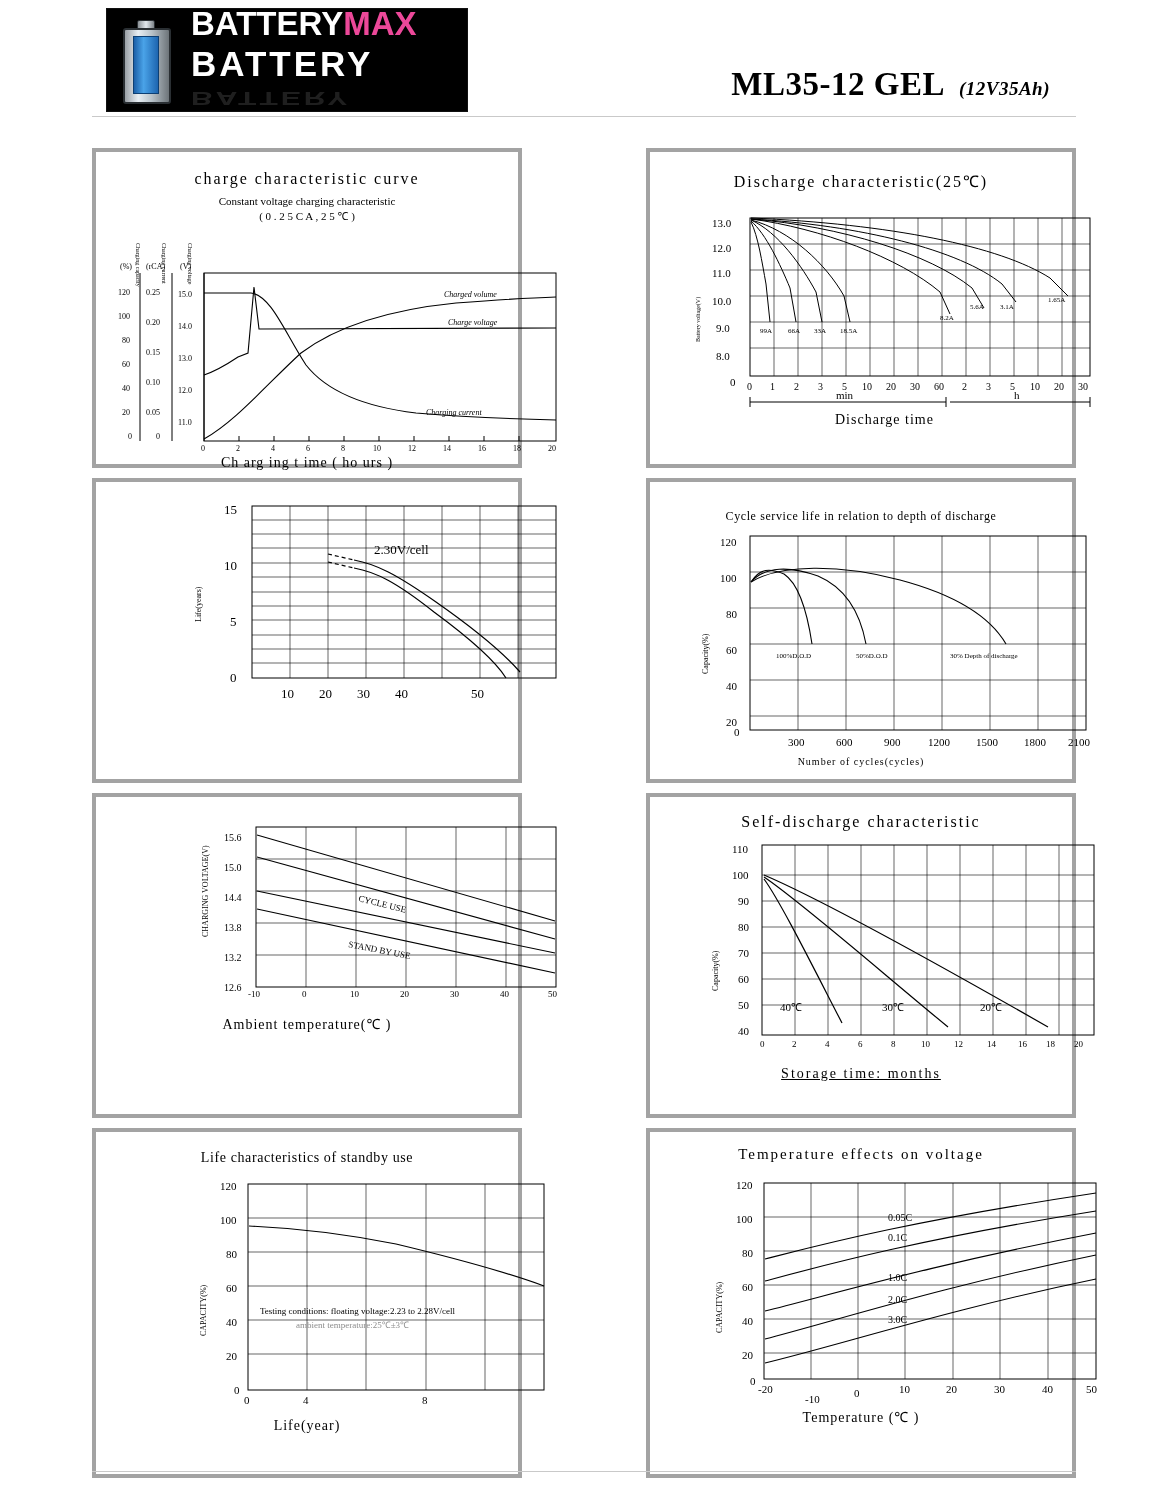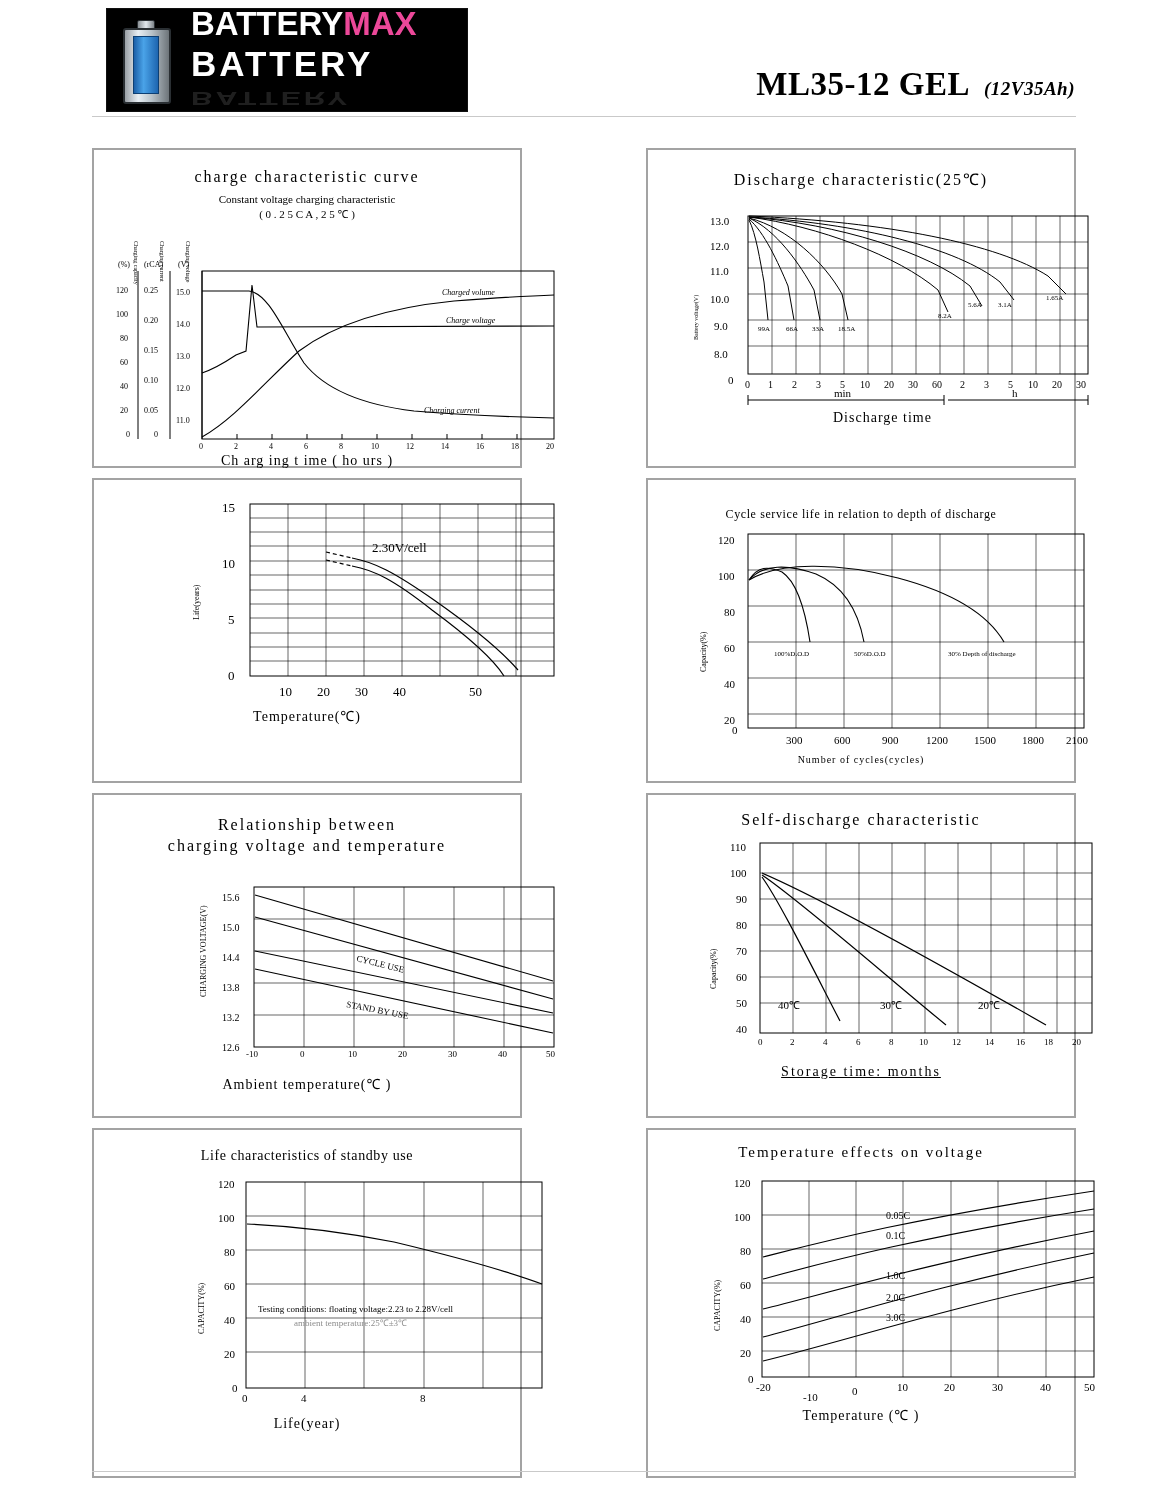--- a/index.html
+++ b/index.html
@@ -90,21 +90,21 @@
     font-weight: bold;
     font-size: 30px;
     letter-spacing: 3px;
     color: #3a3a3a;
     transform: scaleY(-0.6);
     margin-top: 2px;
     opacity: .55;
   }
   .model-title {
     position: absolute;
-    right: 93px;
+    right: 118px;
     top: 66px;
     font-size: 33px;
     font-weight: bold;
     font-family: "Liberation Serif", serif;
     letter-spacing: .5px;
     white-space: nowrap;
     text-align: center;
   }
   .model-sub {
     font-size: 19px;
@@ -134,21 +134,21 @@
     top: 148px;
     width: 984px;
   }
   .row {
     display: flex;
     justify-content: space-between;
     margin-bottom: 10px;
   }
   .panel {
     width: 430px;
-    border: 2px solid #a3a3a3;
+    border: 4px solid #a3a3a3;
     box-sizing: border-box;
     background: #fff;
     position: relative;
   }
   .p-h320 { height: 320px; }
   .p-h305 { height: 305px; }
   .p-h325 { height: 325px; }
   .p-h350 { height: 350px; }
 
   .ptitle {
@@ -419,21 +419,20 @@
         <path d="M232,80 L258,86" fill="none" stroke="#000" stroke-width="1.2" stroke-dasharray="4 3"></path>
         <text x="278" y="72" font-family="Liberation Serif, serif" font-size="13">2.30V/cell</text>
         <g font-family="Liberation Serif, serif" font-size="13">
           <text x="185" y="216">10</text>
             <text x="223" y="216">20</text>
             <text x="261" y="216">30</text>
           <text x="299" y="216">40</text>
             <text x="375" y="216">50</text>
         </g>
       </svg>
-      <div class="xtitle" style="margin-top:6px;">Temperature(℃)</div>
     </div>
 
     <div class="panel p-h305">
       <div class="ptitle small" style="margin-top:27px;">Cycle service life in relation to depth of discharge</div>
       <svg width="480" height="230" viewBox="0 0 480 230">
         <text transform="translate(58,150) rotate(-90)" font-family="Liberation Serif, serif" font-size="8">Capacity(%)</text>
         <g font-family="Liberation Serif, serif" font-size="11">
           <text x="70" y="22">120</text>
             <text x="70" y="58">100</text>
             <text x="76" y="94">80</text>
@@ -476,24 +475,20 @@
           <text x="418" y="222">2100</text>
         </g>
       </svg>
       <div class="xtitle" style="font-size:10px;margin-top:2px;">Number of cycles(cycles)</div>
     </div>
   </div>
 
   <div class="row">
 
     <div class="panel p-h325">
-      <div class="ptitle two" style="margin-top:20px;">
-        <div>Relationship between</div>
-        <div>charging voltage and temperature</div>
-      </div>
       <svg width="480" height="215" viewBox="0 0 480 215">
         <text transform="translate(112,140) rotate(-90)" font-family="Liberation Serif, serif" font-size="8">CHARGING VOLTAGE(V)</text>
         <g font-family="Liberation Serif, serif" font-size="10">
           <text x="128" y="44">15.6</text>
             <text x="128" y="74">15.0</text>
             <text x="128" y="104">14.4</text>
           <text x="128" y="134">13.8</text>
             <text x="128" y="164">13.2</text>
             <text x="128" y="194">12.6</text>
         </g>

